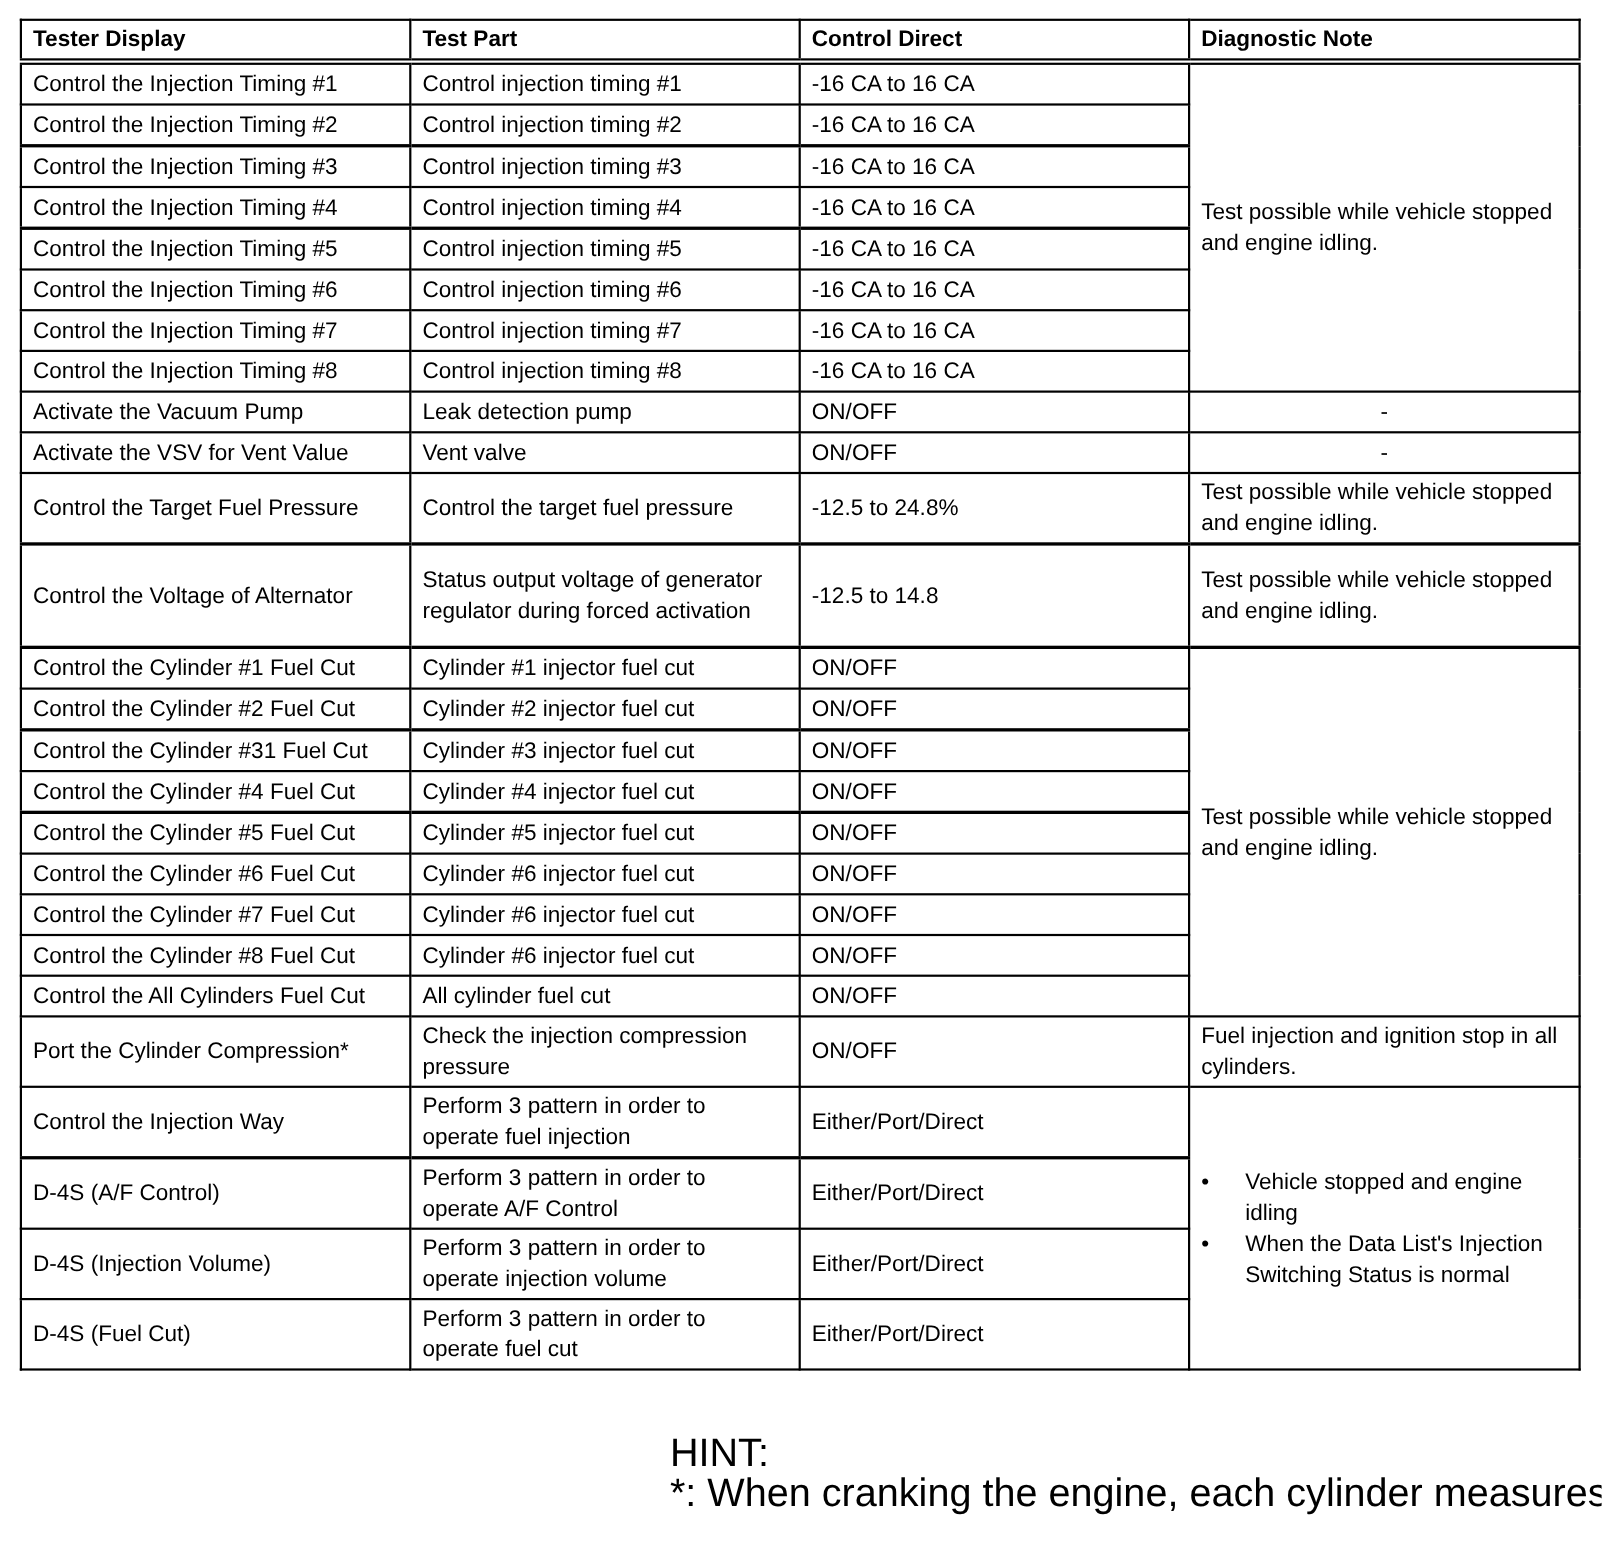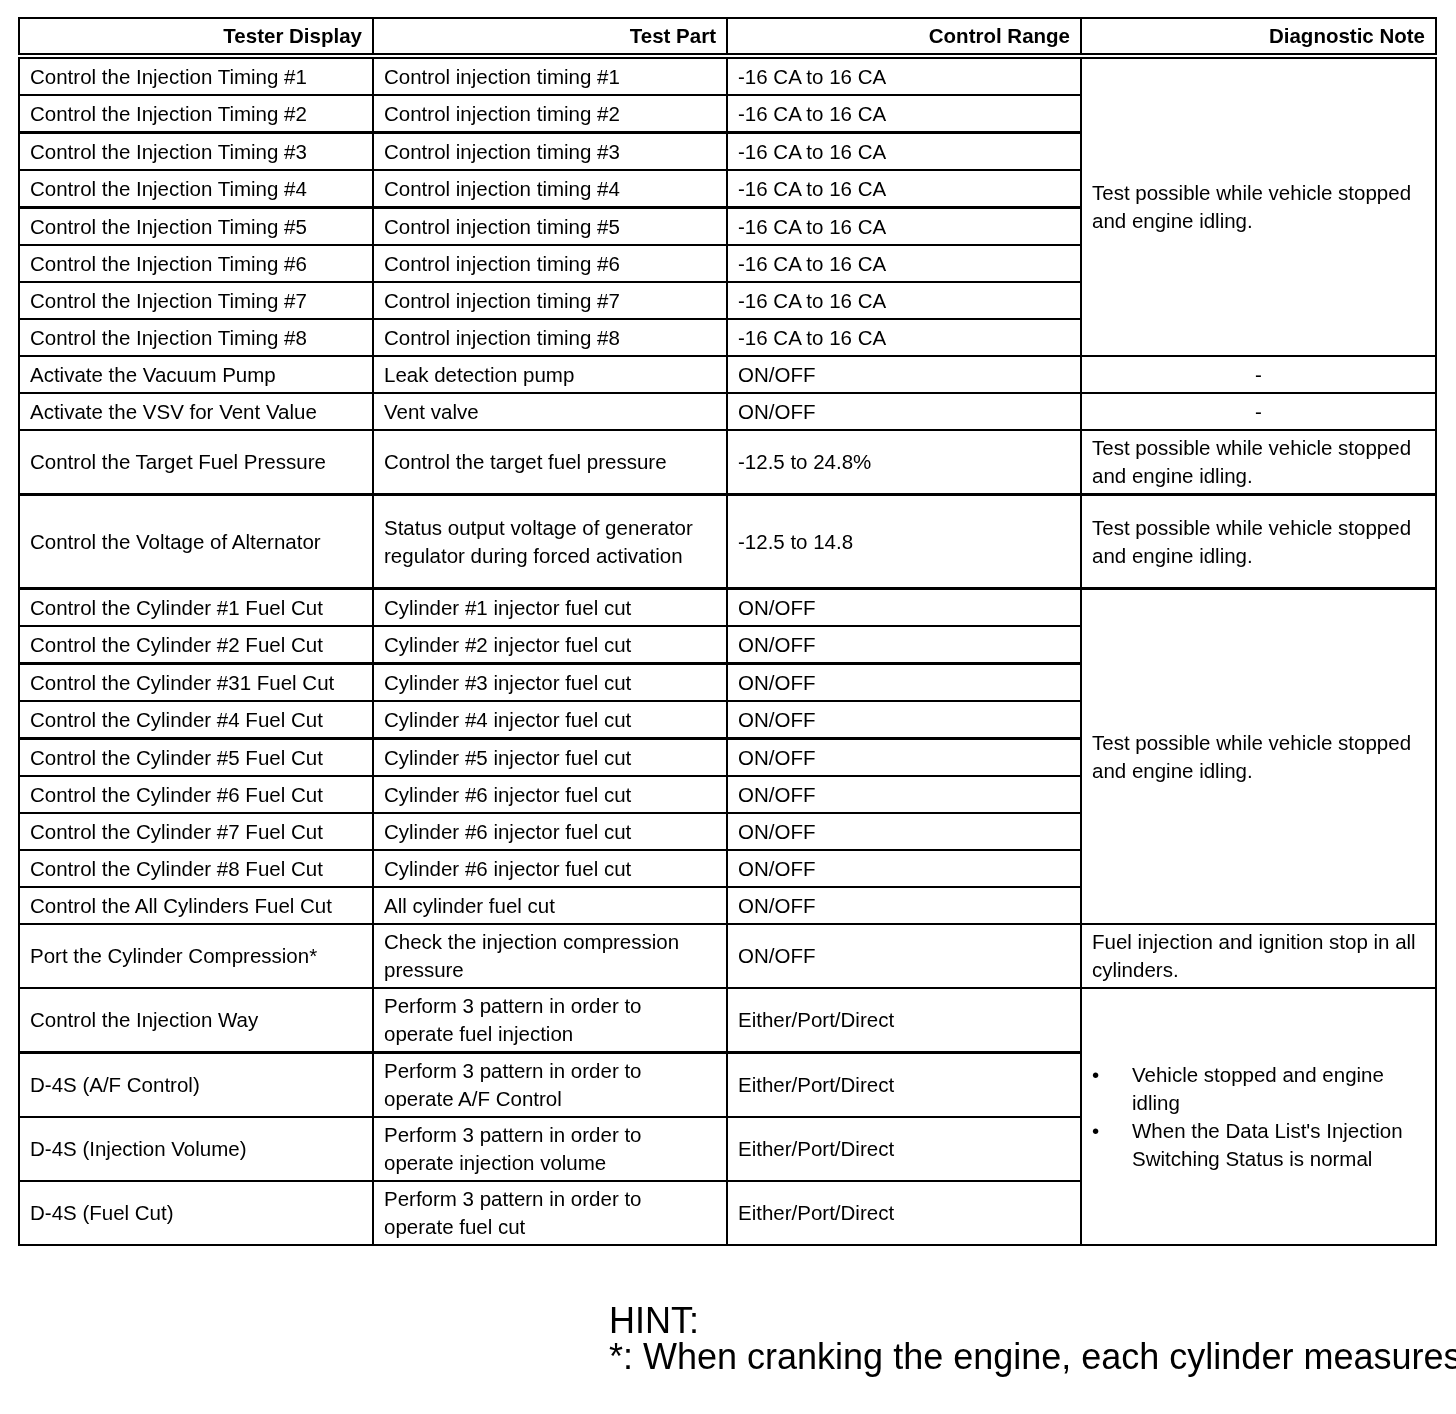--- a/index.html
+++ b/index.html
@@ -14,21 +14,21 @@
   }
   table.main col.c1 { width: 354px; }
   table.main col.c2 { width: 354px; }
   table.main col.c3 { width: 354px; }
   table.main col.c4 { width: 355px; }
   table.main th, table.main td {
     border: 2px solid #000; padding: 0 10px; vertical-align: middle;
     line-height: 28px; text-align: left;
   }
   table.main th {
-    font-weight: bold; text-align: right; height: 34px;
+    font-weight: bold; text-align: left; height: 34px;
     border-bottom: 6px double #000;
   }
   table.main td { height: 35px; }
   table.main td.center { text-align: center; }
   tr.r2 td { height: 62px; }
   tr.r3 td { height: 91px; }
   tr.thick td { border-top-width: 3px; margin-top: 12px; }
   ul.notes { margin: 0; padding: 0; list-style: none; }
   ul.notes li { position: relative; padding-left: 40px; }
   ul.notes li .bullet { position: absolute; left: 0; top: 0; }
@@ -45,21 +45,21 @@
   <colgroup>
       <col class="c1">
       <col class="c2">
       <col class="c3">
       <col class="c4">
     </colgroup>
   <thead>
     <tr>
       <th>Tester Display</th>
       <th>Test Part</th>
-      <th>Control Range</th>
+      <th>Control Direct</th>
       <th>Diagnostic Note</th>
     </tr>
   </thead>
   <tbody>
     <tr>
       <td>Control the Injection Timing #1</td>
       <td>Control injection timing #1</td>
       <td>-16 CA to 16 CA</td>
       <td rowspan="8">Test possible while vehicle stopped and engine idling.</td>
     </tr>

